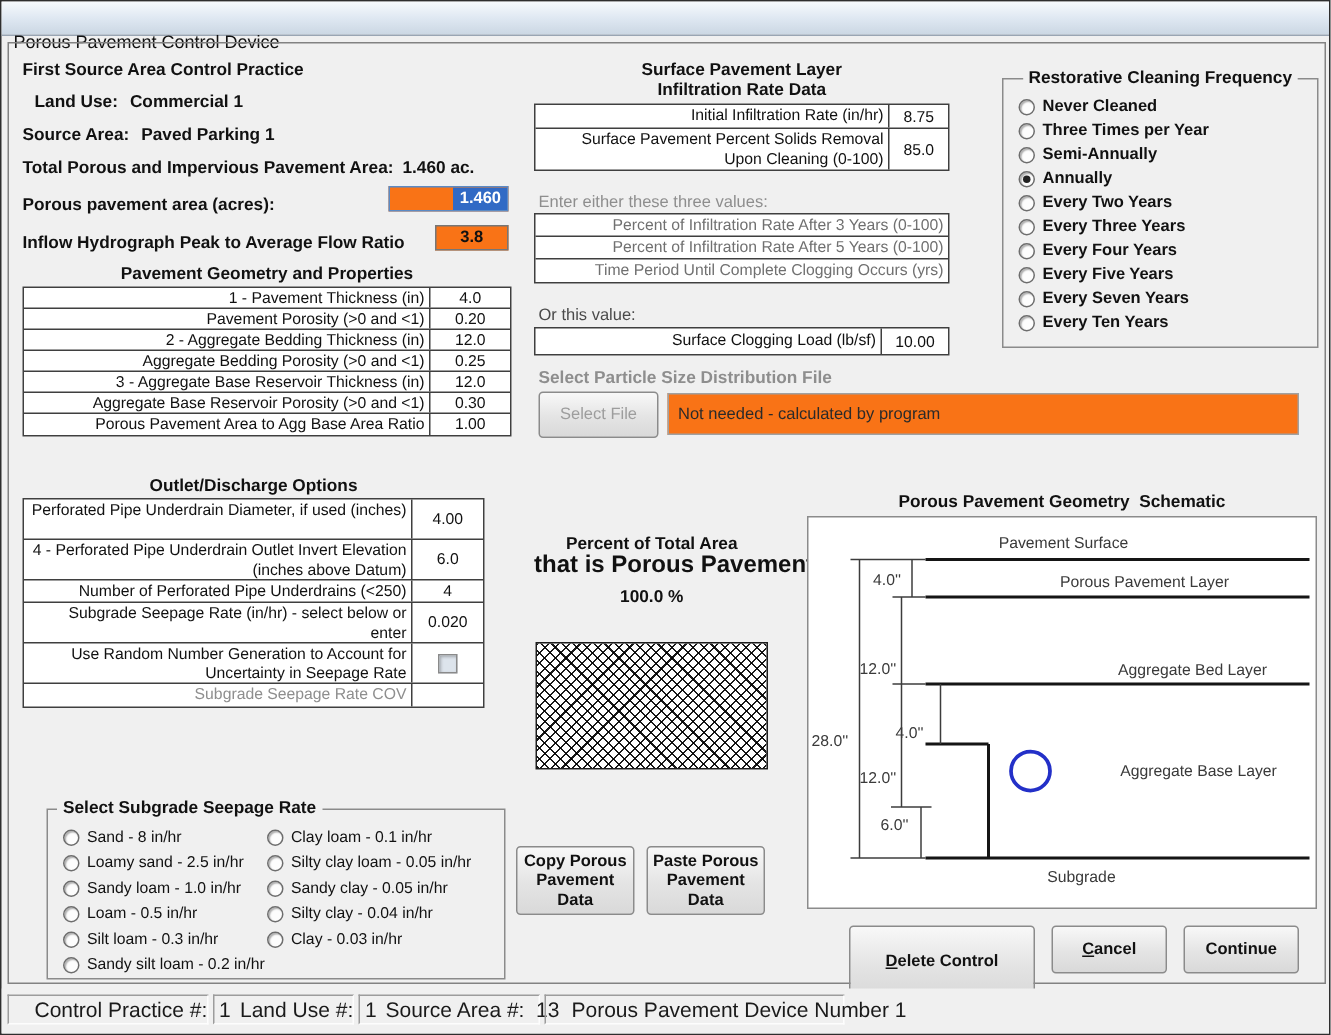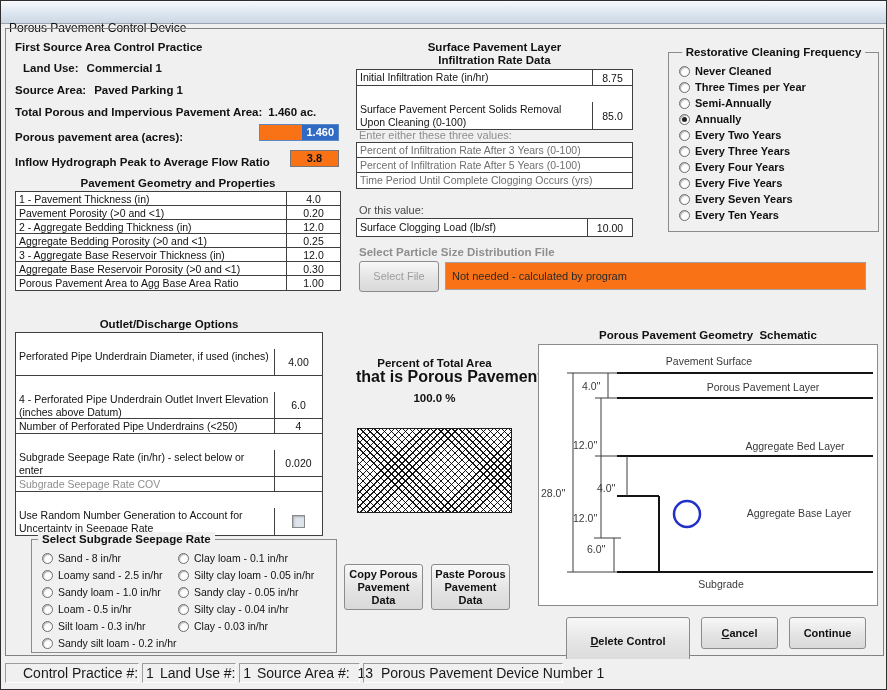--- a/index.html
+++ b/index.html
@@ -13,23 +13,23 @@
   .pre { white-space:pre; }
   .b { font-weight:bold; }
   .gray { color:#8e8e8e; }
   .dgray { color:#4a4a4a; }
   .center { text-align:center; }
   .tbox { position:absolute; background:#f97316; border:1px solid #767676; font-size:11px; overflow:hidden; }
   .seltext { display:block; float:right; background:#316ac5; color:#fff; font-weight:bold; padding:0 4px; height:100%; line-height:15px; }
   .table { position:absolute; background:#fff; border:1px solid #3f3f3f; }
   .trow { display:flex; border-bottom:1px solid #3f3f3f; align-items:stretch; }
   .trow:last-child { border-bottom:none; }
-  .tlabel { flex:1; font-size:10.5px; line-height:13px; padding:1px 3px 0; }
+  .tlabel { flex:1; font-size:10.5px; line-height:13px; padding:1px 3px 0;text-align:right; }
   .tval { display:flex; align-items:center; justify-content:center; border-left:1px solid #3f3f3f; font-size:10.5px; }
-  .h1 { height:15px; } .h2 { height:27px;margin-top:16px; } .h14 { height:14px; }
+  .h1 { height:15px; } .h2 { height:27px; } .h14 { height:14px; }
   .w54 { width:54px; } .w48 { width:48px; } .w45 { width:45px; } .w40 { width:40px; }
   .groupbox { position:absolute; border:1px solid #8b8b8b; }
   .gtitle { position:absolute; top:-8px; left:6px; background:#f0f0f0; padding:0 4px; font-weight:bold; font-size:11.5px; white-space:nowrap; line-height:15px; }
   .gtitle.centered { left:50%; transform:translateX(-50%); }
   .radio-row { position:absolute; display:flex; align-items:center; gap:5px; }
   .rdot { width:11px; height:11px; min-width:11px; border-radius:50%; border:1px solid #6d6d6d; background:#fdfdfd; box-shadow:inset 1px 1px 1px rgba(0,0,0,.3); position:relative; }
   .rdot.sel::after { content:""; position:absolute; left:2px; top:2px; width:5px; height:5px; border-radius:50%; background:#222; }
   .rlbl { font-size:10.5px; white-space:nowrap; line-height:12px; }
   .rlbl.big { font-size:11px; font-weight:bold; }
   .btn { position:absolute; display:flex; align-items:center; justify-content:center;
@@ -125,29 +125,29 @@
       <div class="tval w48">6.0</div>
     </div>
     <div class="trow h1">
       <div class="tlabel">Number of Perforated Pipe Underdrains (&lt;250)</div>
       <div class="tval w48">4</div>
     </div>
     <div class="trow h2">
       <div class="tlabel">Subgrade Seepage Rate (in/hr) - select below or enter</div>
       <div class="tval w48">0.020</div>
     </div>
-    <div class="trow h1">
-      <div class="tlabel gray">Subgrade Seepage Rate COV</div>
-      <div class="tval w48"></div>
-    </div>
     <div class="trow h2">
       <div class="tlabel">Use Random Number Generation to Account for Uncertainty in Seepage Rate</div>
       <div class="tval w48">
         <span class="checkbox"></span>
       </div>
+    </div>
+    <div class="trow h1">
+      <div class="tlabel gray">Subgrade Seepage Rate COV</div>
+      <div class="tval w48"></div>
     </div>
   </div>
 
 
   <div class="groupbox" style="left:30px;top:538px;width:306px;height:114px">
     <div class="gtitle">Select Subgrade Seepage Rate</div>
     <div class="radio-row" style="left:10px;top:12px">
         <span class="rdot"></span>
         <span class="rlbl">Sand - 8 in/hr</span>
       </div>

